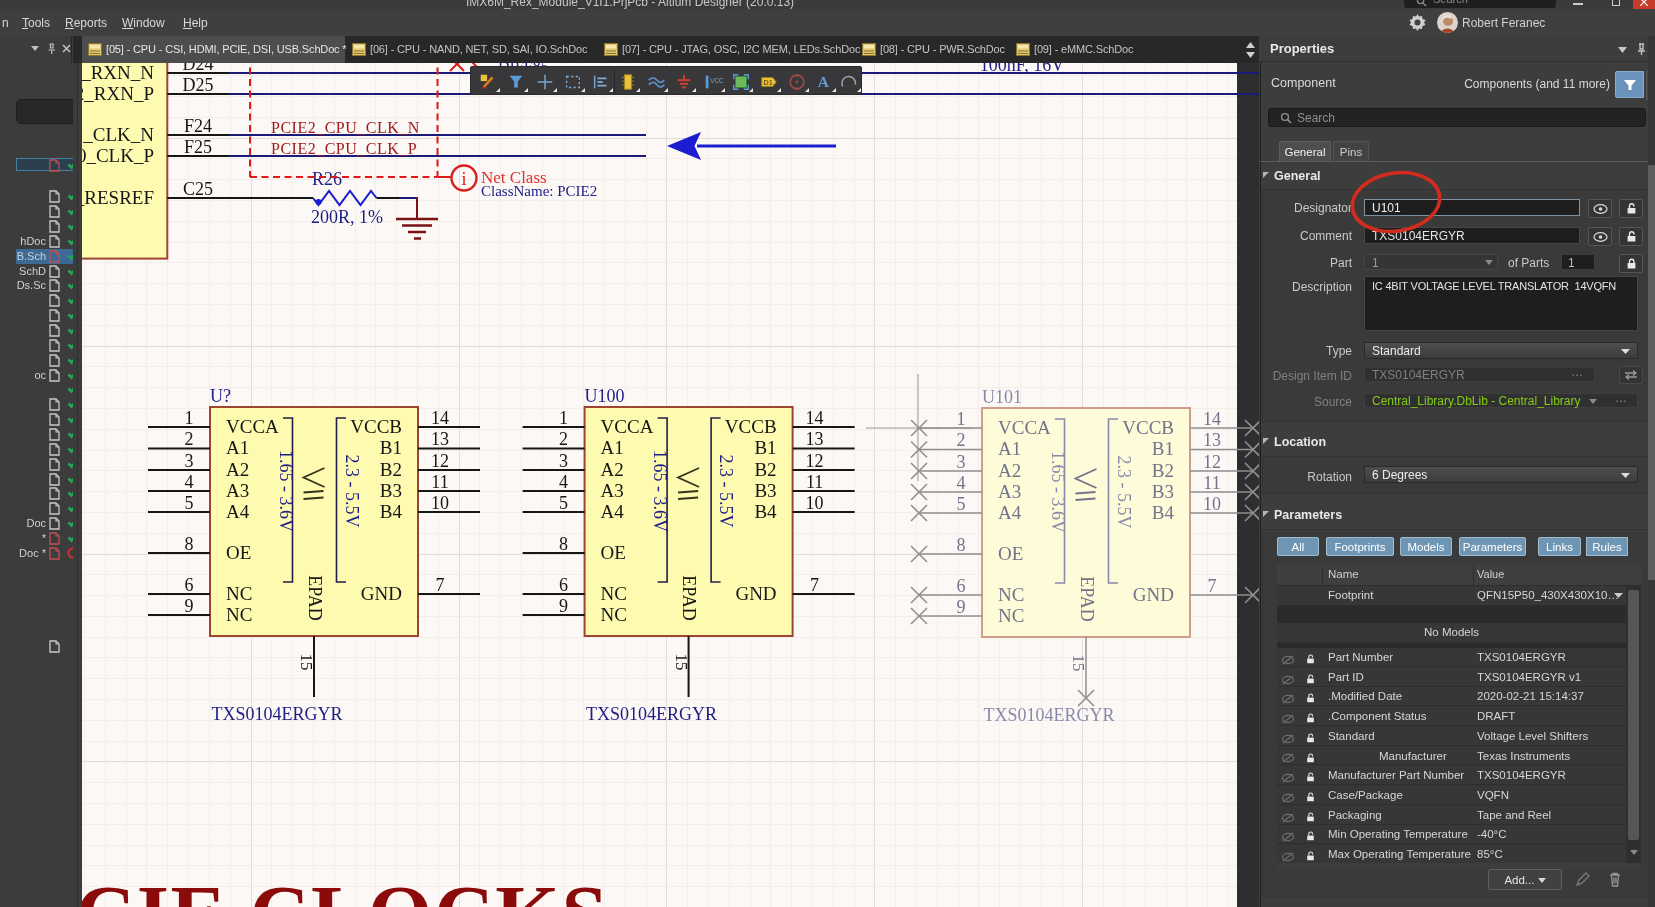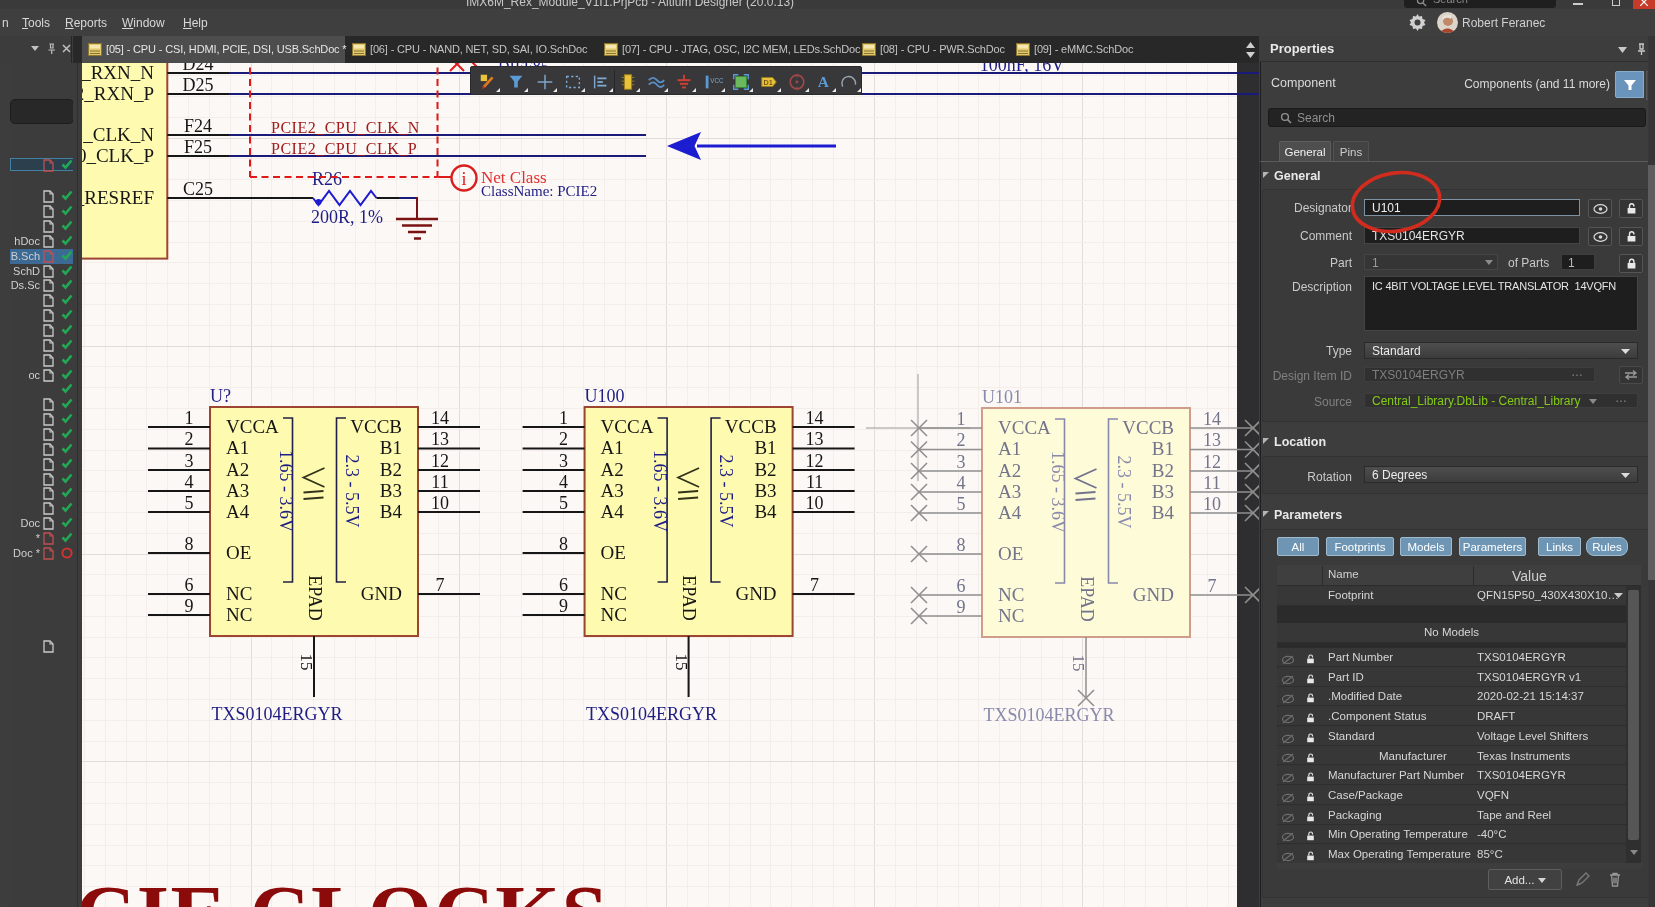--- a/index.html
+++ b/index.html
@@ -1,20 +1,20 @@
 <!DOCTYPE html>
 <html><head><meta charset="utf-8"><style>
 *{margin:0;padding:0;box-sizing:border-box}
 body{width:1655px;height:907px;overflow:hidden;position:relative;background:#3d3d3d;font-family:"Liberation Sans",sans-serif}
 #titlebar{position:absolute;left:0;top:0;width:1655px;height:9px;background:#3a3a3a;overflow:hidden}
 #menubar{position:absolute;left:0;top:9px;width:1655px;height:27px;background:#3f3f3f}
 #menubar span.m{position:absolute;top:7px;font-size:12px;color:#d8d8d8}
 #tabbar{position:absolute;left:0px;top:36px;width:1259px;height:27px;overflow:hidden}
 .tabt{position:absolute;top:7px;font-size:11px;letter-spacing:-0.15px;color:#c4c4c4;white-space:nowrap}
-#leftpanel{position:absolute;left:10px;top:63px;width:72px;height:844px;background:#3c3c3c;border-right:1px solid #272727;overflow:hidden}
+#leftpanel{position:absolute;left:16px;top:63px;width:72px;height:844px;background:#3c3c3c;border-right:1px solid #272727;overflow:hidden}
 #lph{position:absolute;left:0;top:36px;width:72px;height:27px;background:#3c3c3c;border-right:1px solid #272727}
 #splitter{position:absolute;left:73px;top:63px;width:9px;height:844px;background:#3c3c3c}
 
 #proppanel{position:absolute;left:1260px;top:36px;width:395px;height:871px;background:#3d3d3d;border-left:1px solid #1f1f1f}
 #toolbar{position:absolute;left:470px;top:66px;width:392px;height:29px;background:#38383a;border:1px solid #2a2a2c;border-radius:2px}
 .tbc{position:absolute;top:3px;width:28px;height:23px;display:flex;align-items:center;justify-content:center}
 .tri{position:absolute;right:2px;bottom:1px;width:0;height:0;border-left:4px solid transparent;border-bottom:4px solid #e8e8e8}
 u{text-decoration:underline}
 </style></head>
 <body>
@@ -944,25 +944,25 @@
       </svg>
     </span>
   </div>
 <span style="position:absolute;left:1263px;top:511px;width:0;height:0;border-top:6px solid #b5b5b5;border-right:6px solid transparent"></span>
 <div style="position:absolute;left:1274px;top:508px;font-size:12.5px;font-weight:bold;color:#e8e8e8">Parameters</div>
 <div style="position:absolute;left:1277px;top:537px;width:42px;height:19px;background:#6e96b4;border:1px solid #9fbccf;border-radius:2px;text-align:center;font-size:11.5px;color:#fff;line-height:18px">All</div>
 <div style="position:absolute;left:1326px;top:537px;width:68px;height:19px;background:#6e96b4;border:1px solid #9fbccf;border-radius:2px;text-align:center;font-size:11.5px;color:#fff;line-height:18px">Footprints</div>
 <div style="position:absolute;left:1400px;top:537px;width:52px;height:19px;background:#6e96b4;border:1px solid #9fbccf;border-radius:2px;text-align:center;font-size:11.5px;color:#fff;line-height:18px">Models</div>
 <div style="position:absolute;left:1459px;top:537px;width:67px;height:19px;background:#6e96b4;border:1px solid #9fbccf;border-radius:2px;text-align:center;font-size:11.5px;color:#fff;line-height:18px">Parameters</div>
 <div style="position:absolute;left:1538px;top:537px;width:43px;height:19px;background:#6e96b4;border:1px solid #9fbccf;border-radius:2px;text-align:center;font-size:11.5px;color:#fff;line-height:18px">Links</div>
-<div style="position:absolute;left:1586px;top:537px;width:42px;height:19px;background:#6e96b4;border:1px solid #9fbccf;border-radius:8px;text-align:center;font-size:11.5px;color:#fff;line-height:18px">Rules</div>
+<div style="position:absolute;left:1586px;top:537px;width:42px;height:19px;background:#6e96b4;border:1px solid #9fbccf;border-radius:0;text-align:center;font-size:11.5px;color:#fff;line-height:18px">Rules</div>
 <div style="position:absolute;left:1277px;top:565px;width:364px;height:298px;background:#363636;border:1px solid #2a2a2a;overflow:hidden"></div>
 <div style="position:absolute;left:1277px;top:565px;width:364px;height:21px;background:#3f3f3f;border-bottom:1px solid #2c2c2c"></div>
 <div style="position:absolute;left:1328px;top:568px;font-size:11.5px;color:#cfcfcf">Name</div>
-<div style="position:absolute;left:1512px;top:568px;font-size:14px;color:#cfcfcf">Value</div>
+<div style="position:absolute;left:1477px;top:568px;font-size:11px;color:#cfcfcf">Value</div>
 <div style="position:absolute;left:1322px;top:566px;width:1px;height:20px;background:#2c2c2c"></div>
 <div style="position:absolute;left:1473px;top:566px;width:1px;height:20px;background:#2c2c2c"></div>
 <div style="position:absolute;left:1277px;top:586px;width:349px;height:20px;background:#373737;border-bottom:1px solid #2e2e2e"></div>
 <div style="position:absolute;left:1328px;top:589px;font-size:11.5px;color:#d6d6d6">Footprint</div>
 <div style="position:absolute;left:1477px;top:589px;font-size:11.5px;color:#d6d6d6">QFN15P50_430X430X10…</div>
 <div style="position:absolute;left:1614px;top:593px">
     <svg style="display:block" width="9" height="5" viewBox="0 0 9 5">
       <polygon points="0,0 9,0 4.5,5" fill="#ccc"></polygon>
     </svg>
   </div>

